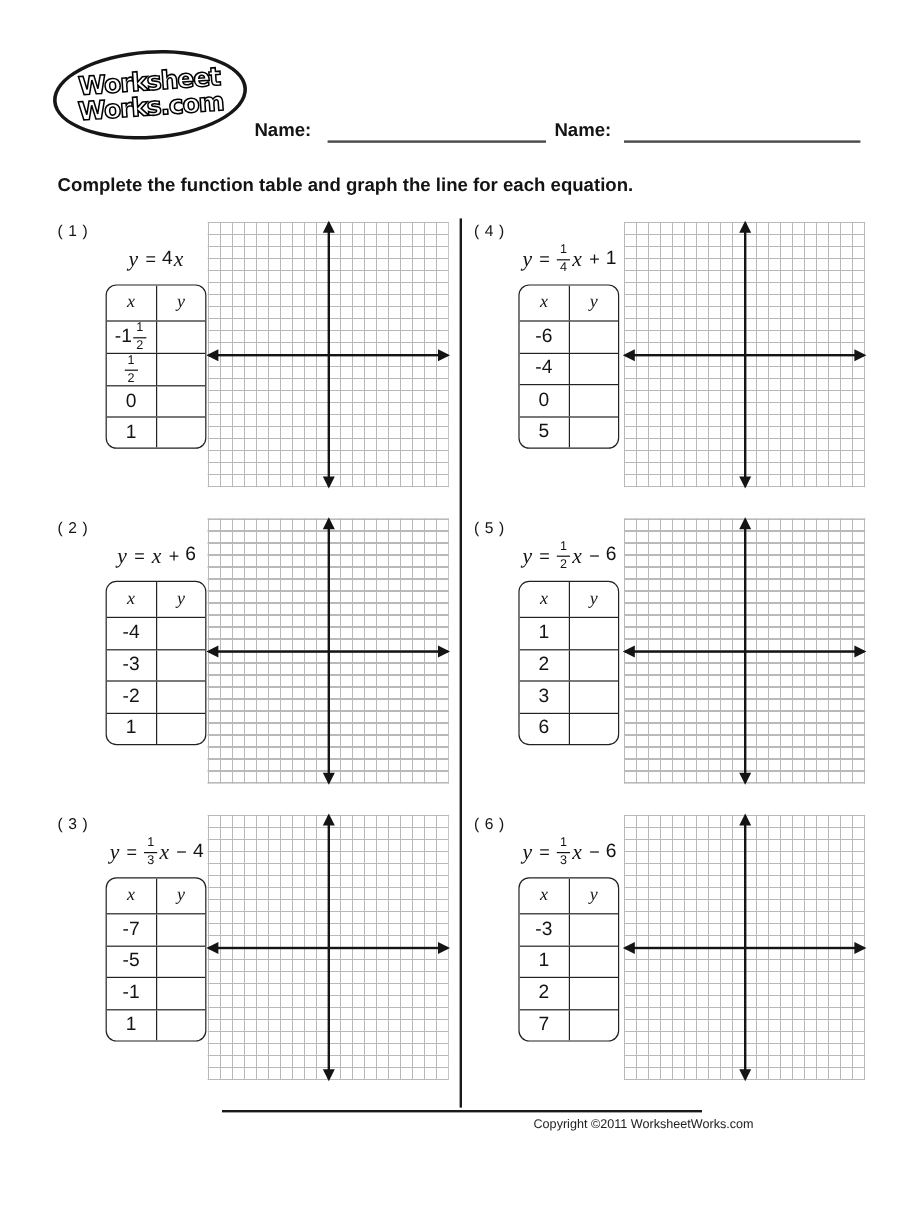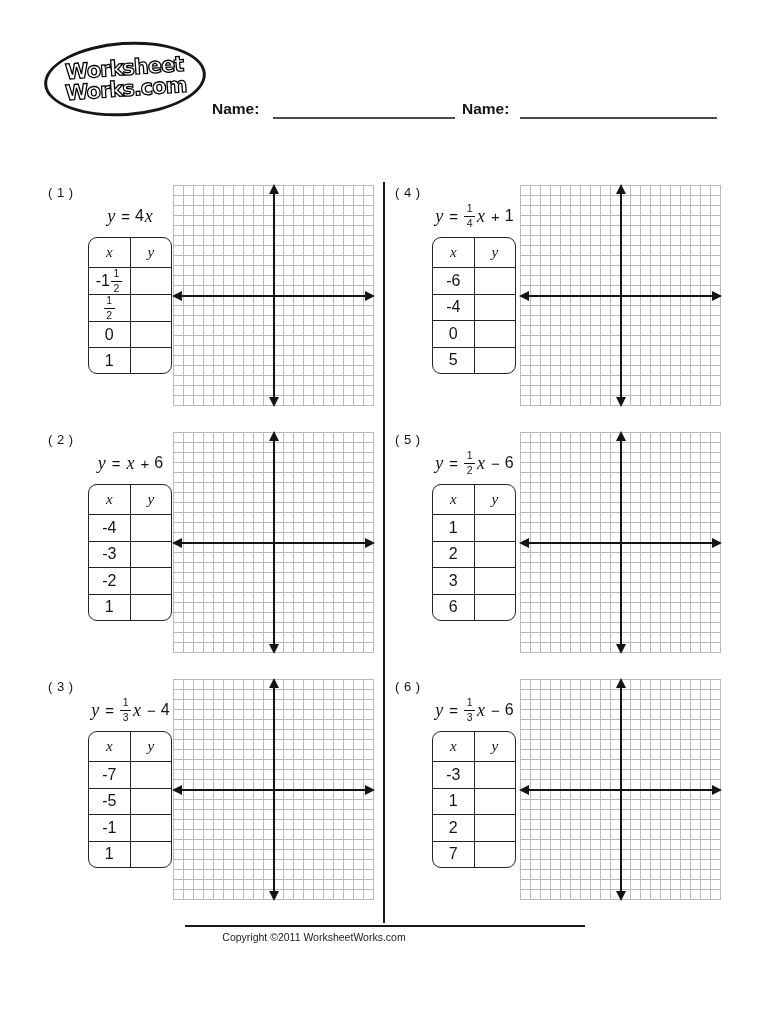--- a/index.html
+++ b/index.html
@@ -16,21 +16,21 @@
            font-family:"DejaVu Serif", serif; font-weight:800; font-size:31px; white-space:nowrap; color:#0d0d0d; }
   .name-label { position:absolute; left:212px; top:100px; font-weight:700; font-size:15.5px; }
   .name-line  { position:absolute; left:273px; top:117px; width:182px; height:2px; background:#4a4a4a; }
   .date-label { position:absolute; left:462px; top:100px; font-weight:700; font-size:15.5px; }
   .date-line  { position:absolute; left:520px; top:117px; width:197px; height:2px; background:#4a4a4a; }
   .instruction { position:absolute; left:48px; top:146px; font-weight:700; font-size:15.5px; }
 
   
   .divider { position:absolute; left:383px; top:182px; width:2px; height:741px; background:#1a1a1a; }
   .footer-line { position:absolute; left:185px; top:925px; width:400px; height:2px; background:#1a1a1a; }
-  .copyright { position:absolute; left:0; top:931px; width:628px; text-align:center; font-size:10.5px; color:#222; }
+  .copyright { position:absolute; left:0; top:931px; width:628px; text-align:right; font-size:10.5px; color:#222; }
 
   
   .problem { position:absolute; width:384px; height:247px; }
   .col-left  { left:0; }
   .col-right { left:384px; }
   .row-1 { top:183px; } .row-2 { top:430px; } .row-3 { top:677px; }
 
   .prob-num { position:absolute; top:2px; font-size:13px; letter-spacing:0.5px; white-space:pre; }
   .col-left  .prob-num { left:48px; }
   .col-right .prob-num { left:11px; }
@@ -82,20 +82,21 @@
       <div class="logo-t">Works.com</div>
     </div>
   </div>
 
 
   <div class="name-label">Name:</div>
   <div class="name-line"></div>
   <div class="date-label">Name:</div>
   <div class="date-line"></div>
 
+  <div class="instruction">Complete the function table and graph the line for each equation.</div>
 
   <div class="divider"></div>
 
   <div id="problems">
       <section class="problem col-left row-1">
     <div class="prob-num">( 1 )</div>
     <div class="eq">
           <span class="tk-var">y</span>
           <span class="tk-op">=</span>
           <span class="tk-num">4</span>

